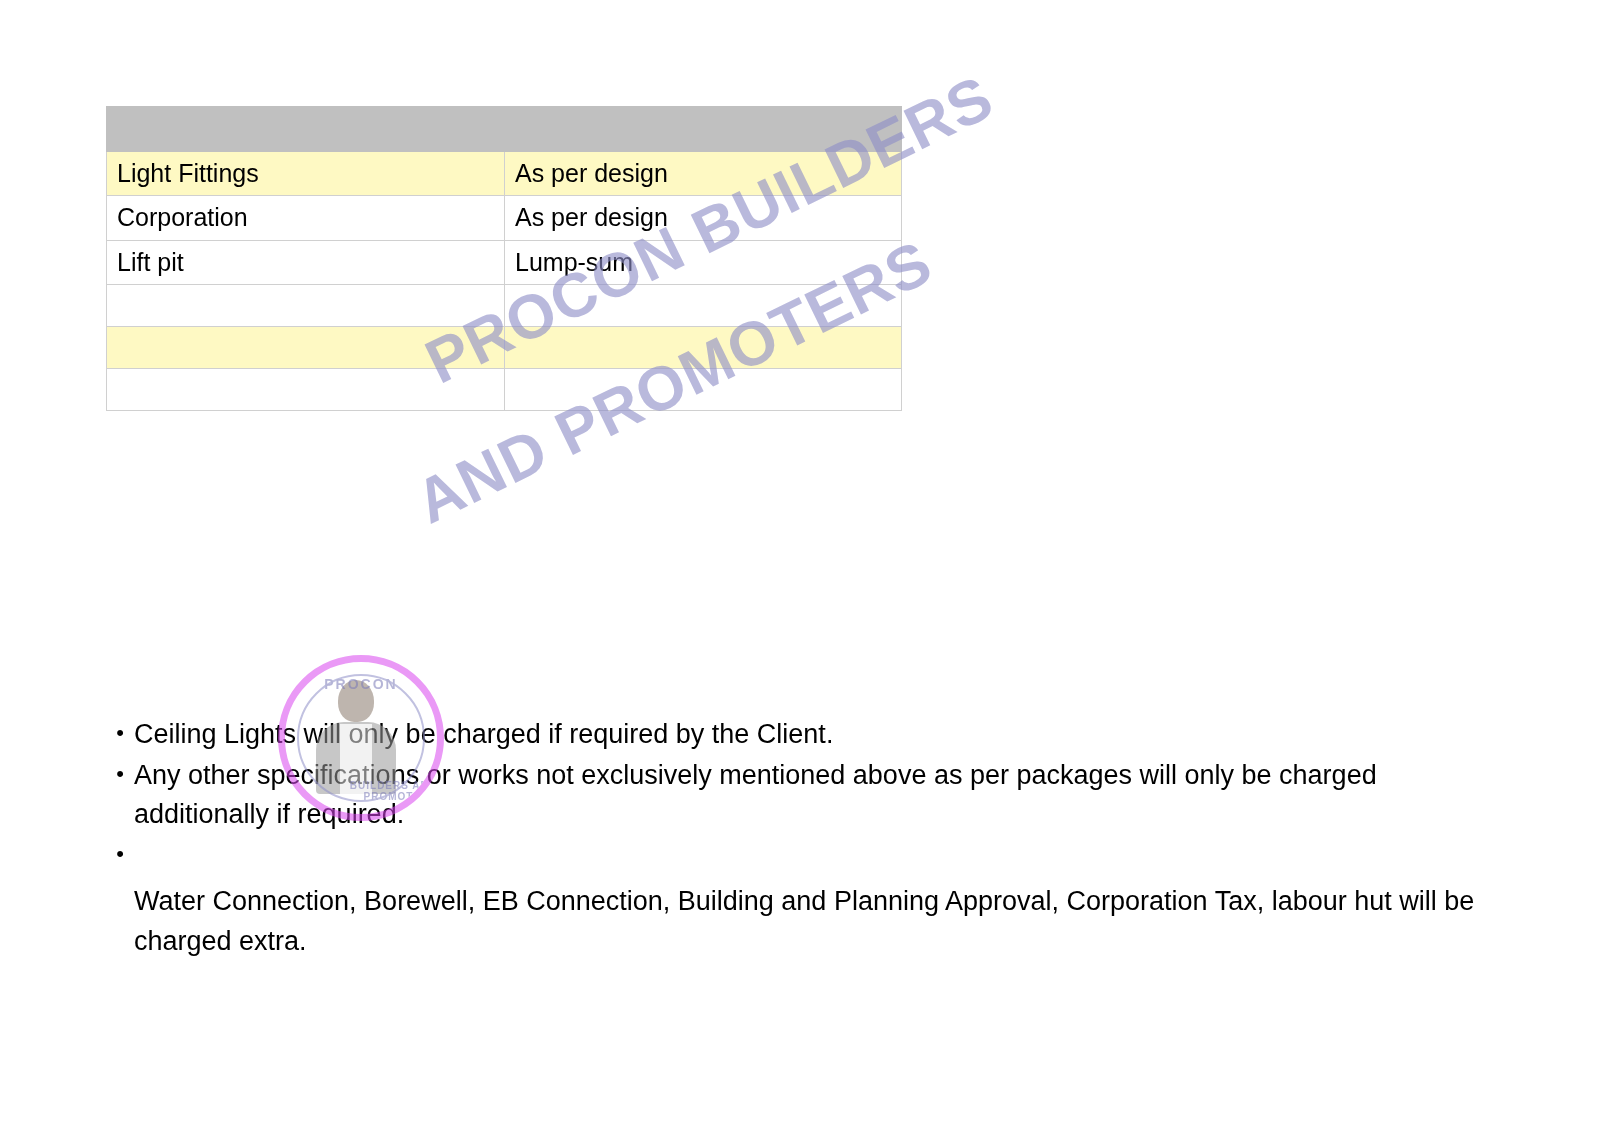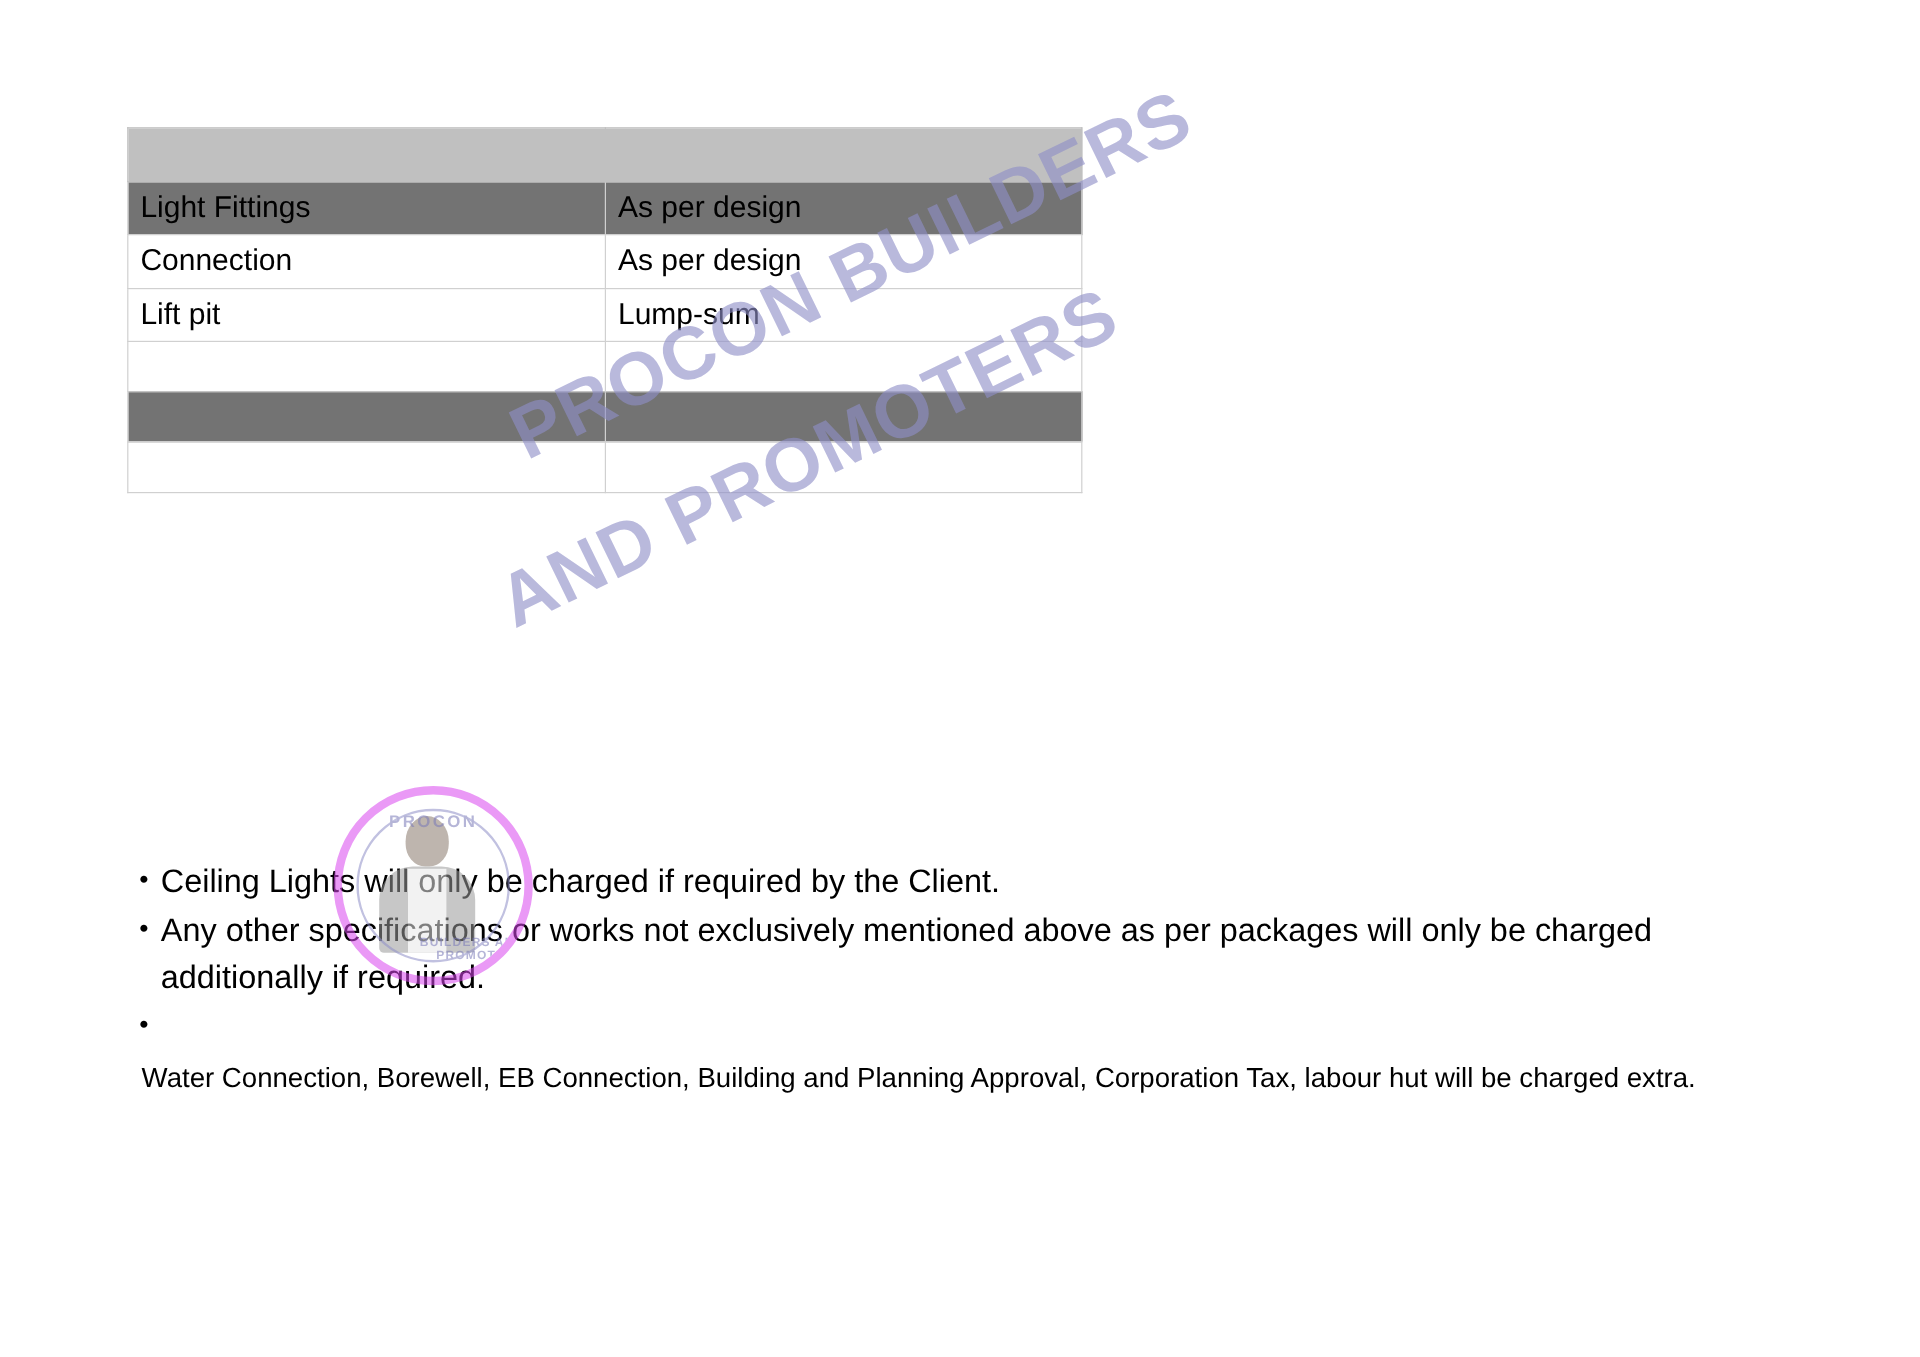--- a/index.html
+++ b/index.html
@@ -36,21 +36,21 @@
   }
   .spec-table td.col-a { width: 398px; }
   .spec-table td.col-b { width: 397px; }
 
   .row-header td {
     background: #c0c0c0;
     height: 45px;
     padding: 0;
     border-color: #c0c0c0;
   }
-  .row-shade td { background: #737373; }
+  .row-shade td { background: #fef9c3; }
   .row-plain td { background: #ffffff; }
 
   .tall-1 td { height: 92px; }
   .tall-2 td { height: 82px; }
   .blank-row td { height: 42px; }
 
   
   .notes {
     position: absolute;
     left: 106px;
@@ -69,22 +69,22 @@
     flex: 0 0 28px;
     text-align: center;
     font-size: 22px;
     line-height: 1.6;
   }
   .note-text {
     flex: 1 1 auto;
   }
   .note-item.empty { height: 42px; }
   .note-trailing {
-    margin-left: 12px;
-    font-size: 23px;
+    margin-left: 28px;
+    font-size: 27px;
     line-height: 1.45;
     margin-top: 4px;
   }
 
   
   .wm-text {
     position: absolute;
     color: #8f8fc8;
     opacity: 0.62;
     font-weight: bold;
@@ -188,21 +188,21 @@
   <tbody>
     <tr class="row-header">
       <td class="col-a"></td>
       <td class="col-b"></td>
     </tr>
     <tr class="row-shade">
       <td class="col-a">Light Fittings</td>
       <td class="col-b">As per design</td>
     </tr>
     <tr class="row-plain">
-      <td class="col-a">Connection</td>
+      <td class="col-a">Corporation</td>
       <td class="col-b">As per design</td>
     </tr>
     <tr class="row-plain">
       <td class="col-a">Lift pit</td>
       <td class="col-b">Lump-sum</td>
     </tr>
     <tr class="row-plain blank-row">
       <td class="col-a"></td>
       <td class="col-b"></td>
     </tr>

